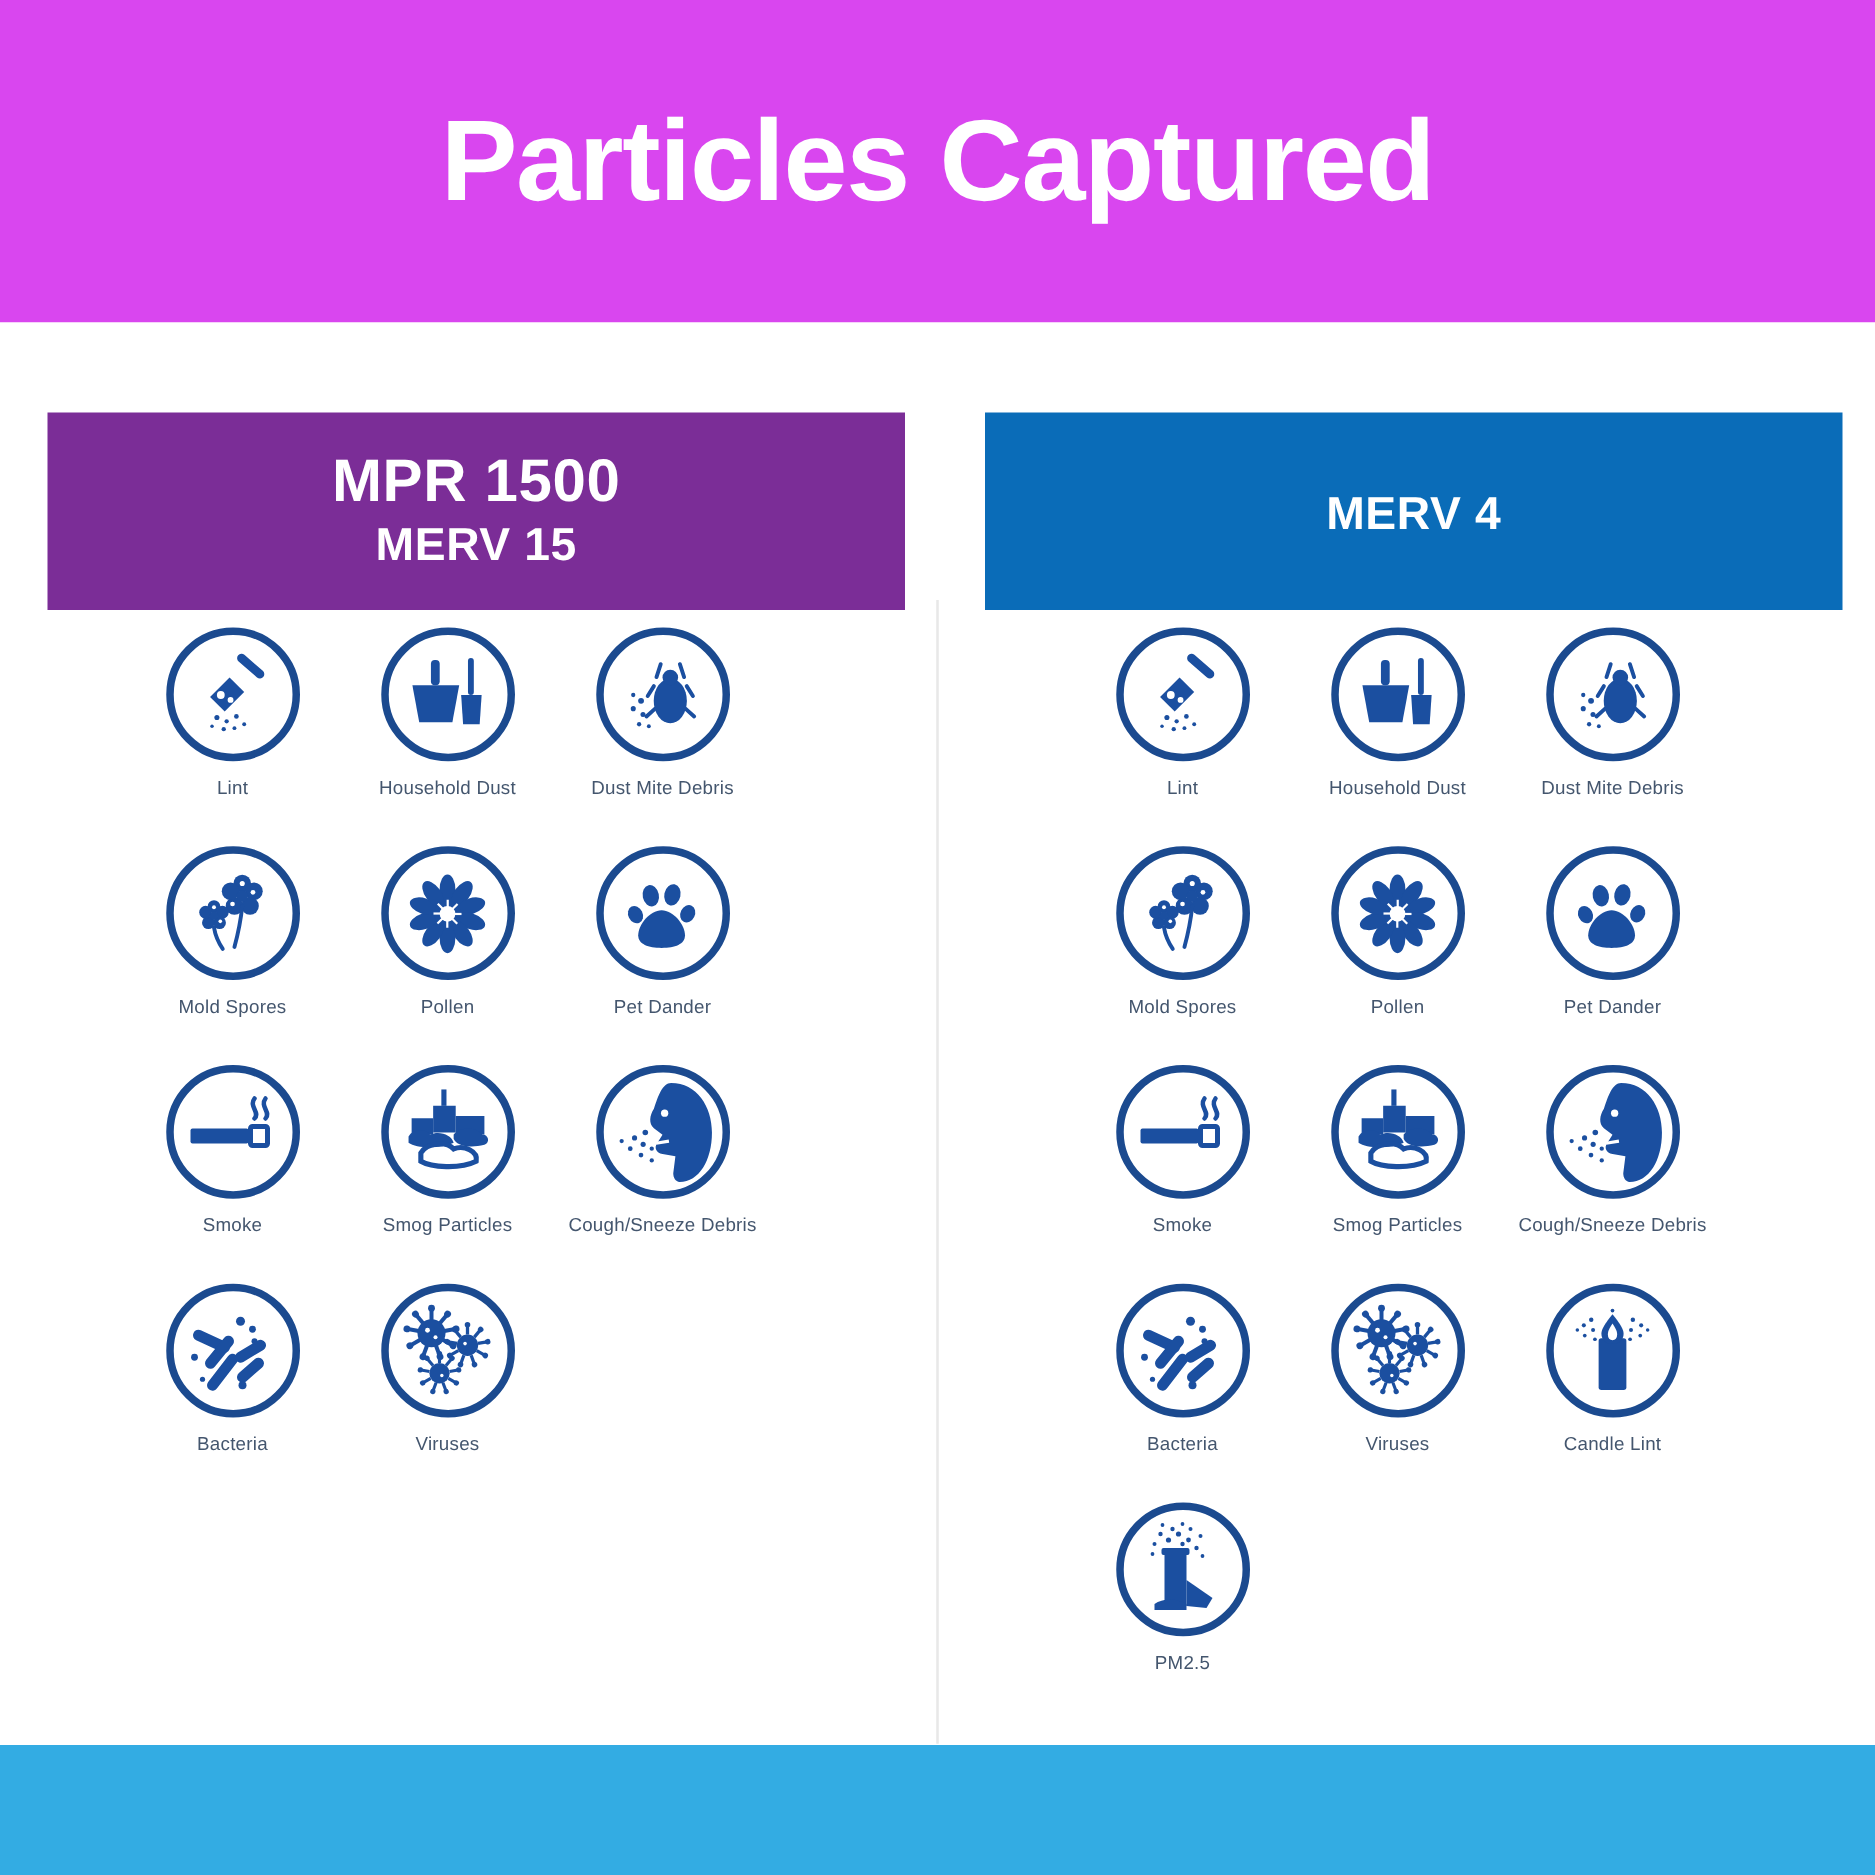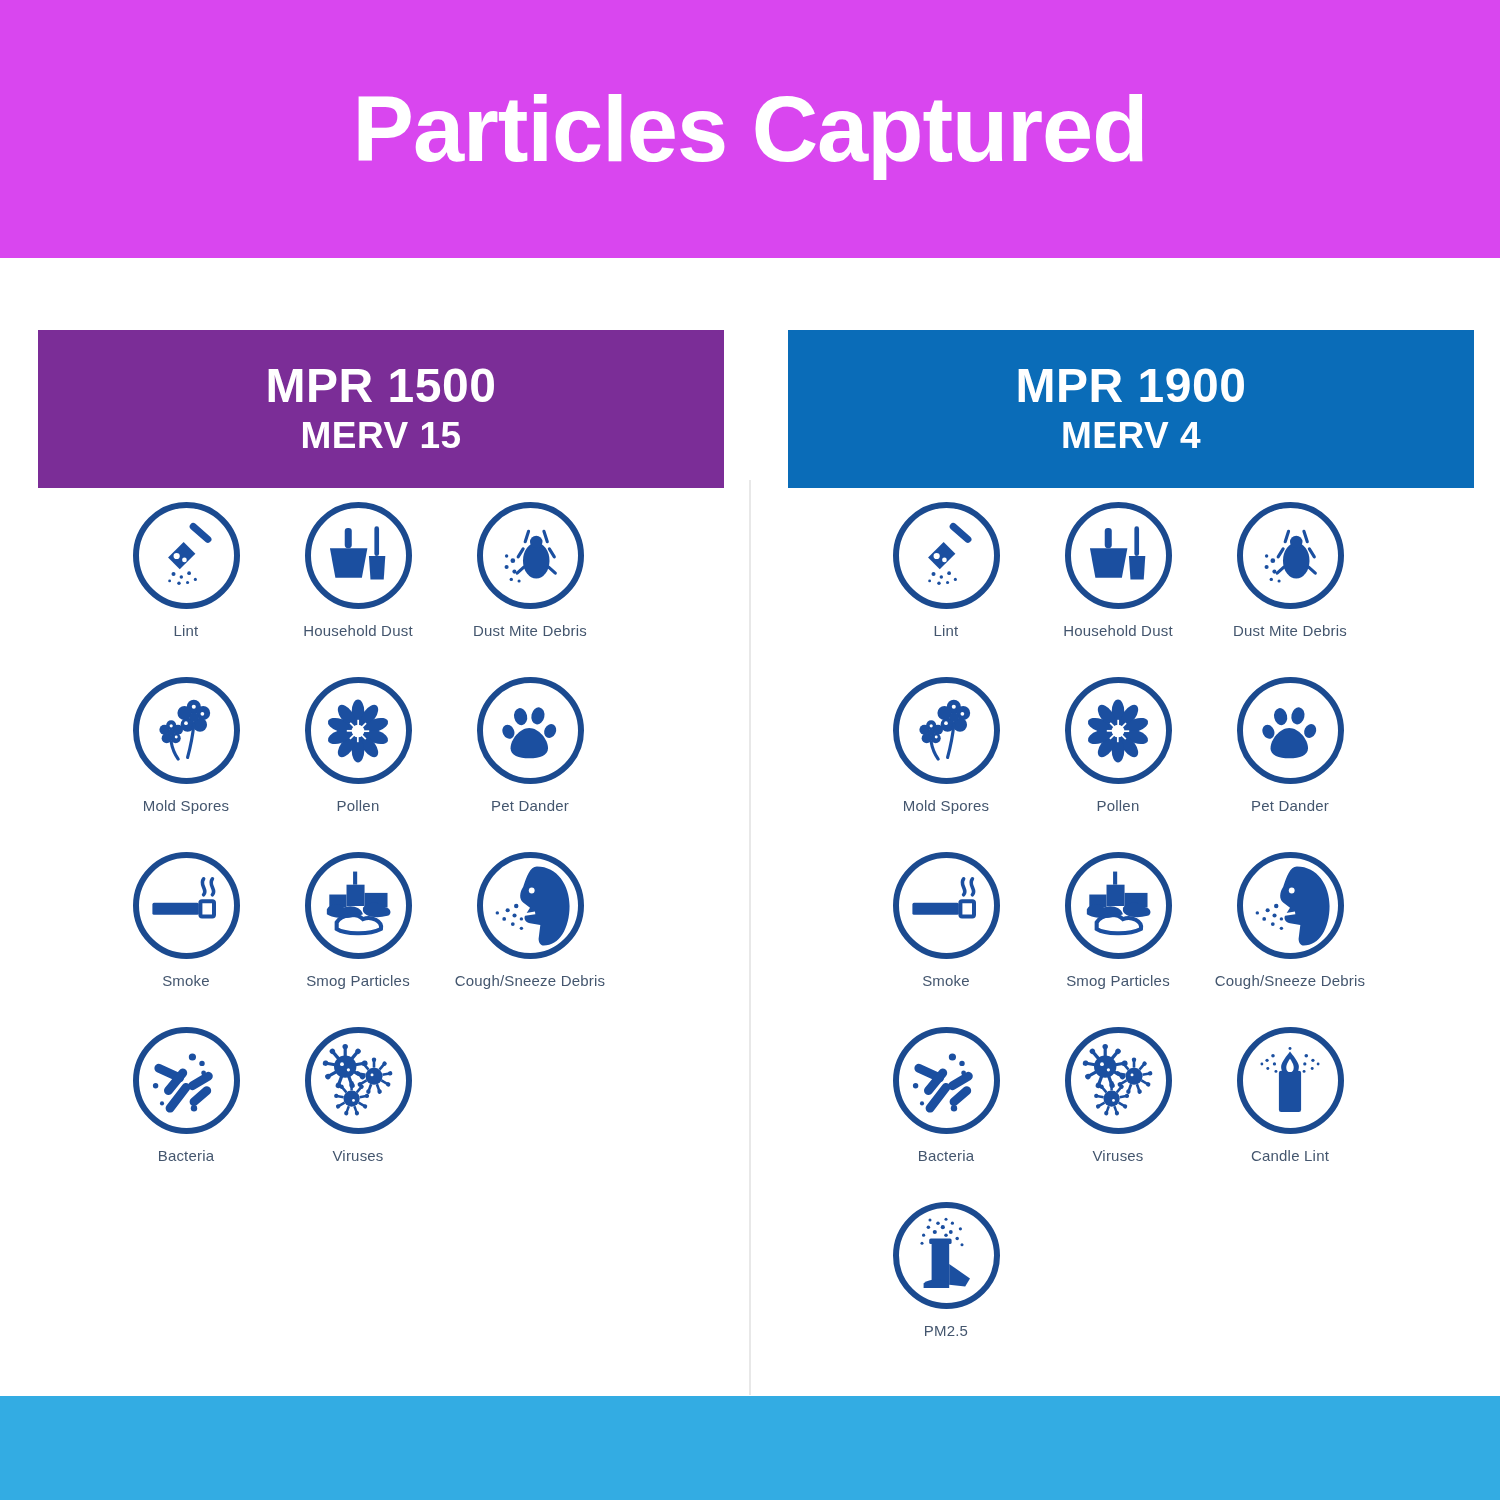--- a/index.html
+++ b/index.html
@@ -514,21 +514,20 @@
     </svg>
               </div>
               <div class="cap">Viruses</div>
             </div>
             <div class="cell empty"></div>
           </div>
       </div>
 
       <div class="col col-right">
         <div class="col-header">
-          <div class="mpr">MPR 1900</div>
           <div class="merv">MERV 4</div>
         </div>
         <div class="grid">
             <div class="cell">
               <div class="badge">
     <svg width="78" height="78" viewBox="0 0 100 100">
       <g fill="#1B4FA0">
         <rect x="52" y="16" width="34" height="9" rx="4.5" transform="rotate(41 69 20)"></rect>
         <path d="M27 52 L47 32 L62 47 L42 67 Z"></path>
         <circle cx="38" cy="50" r="4" fill="#fff"></circle>

